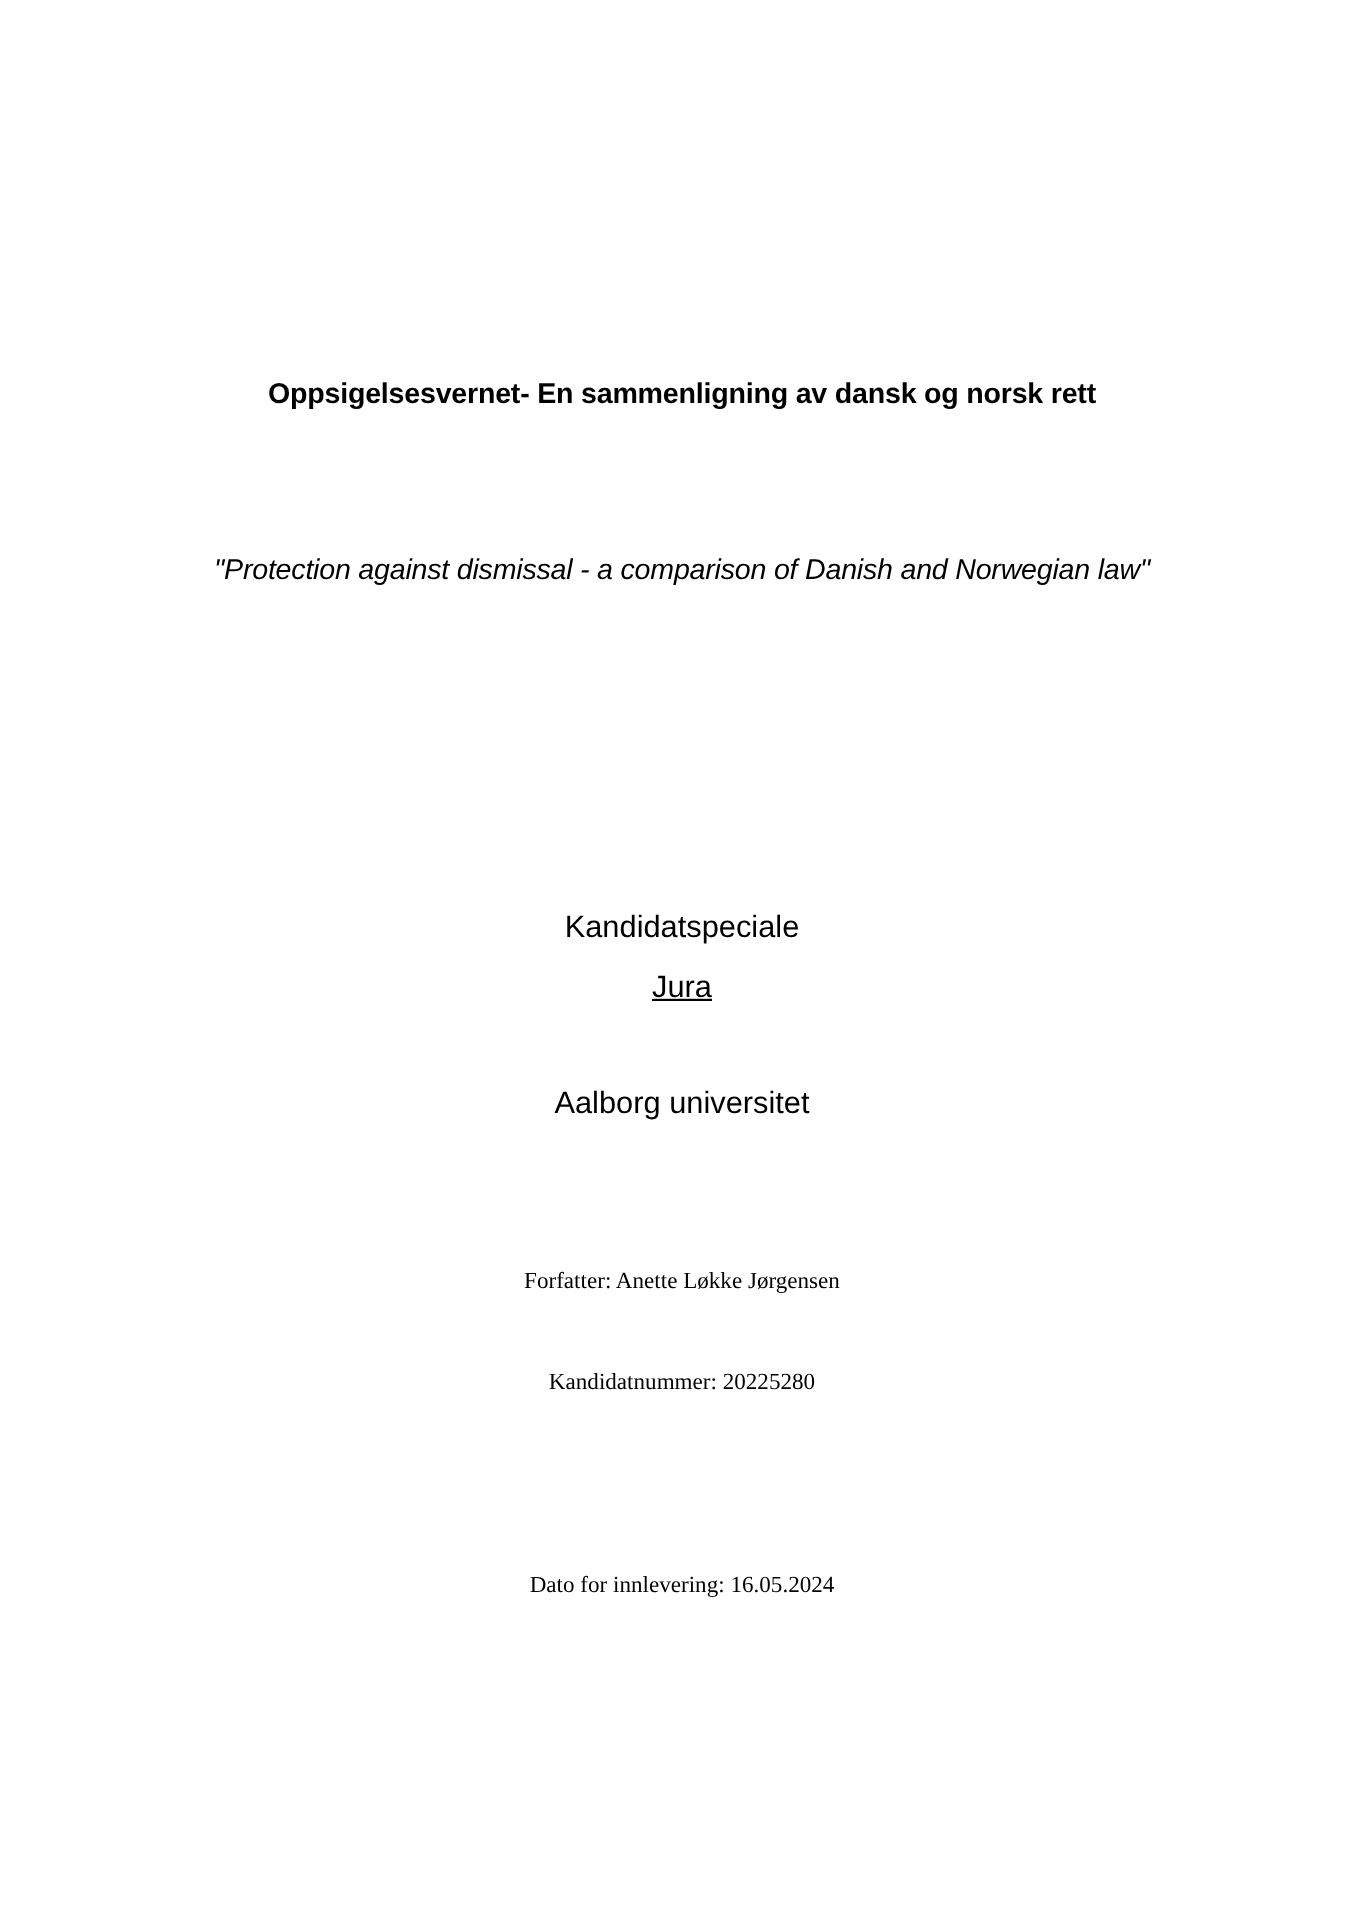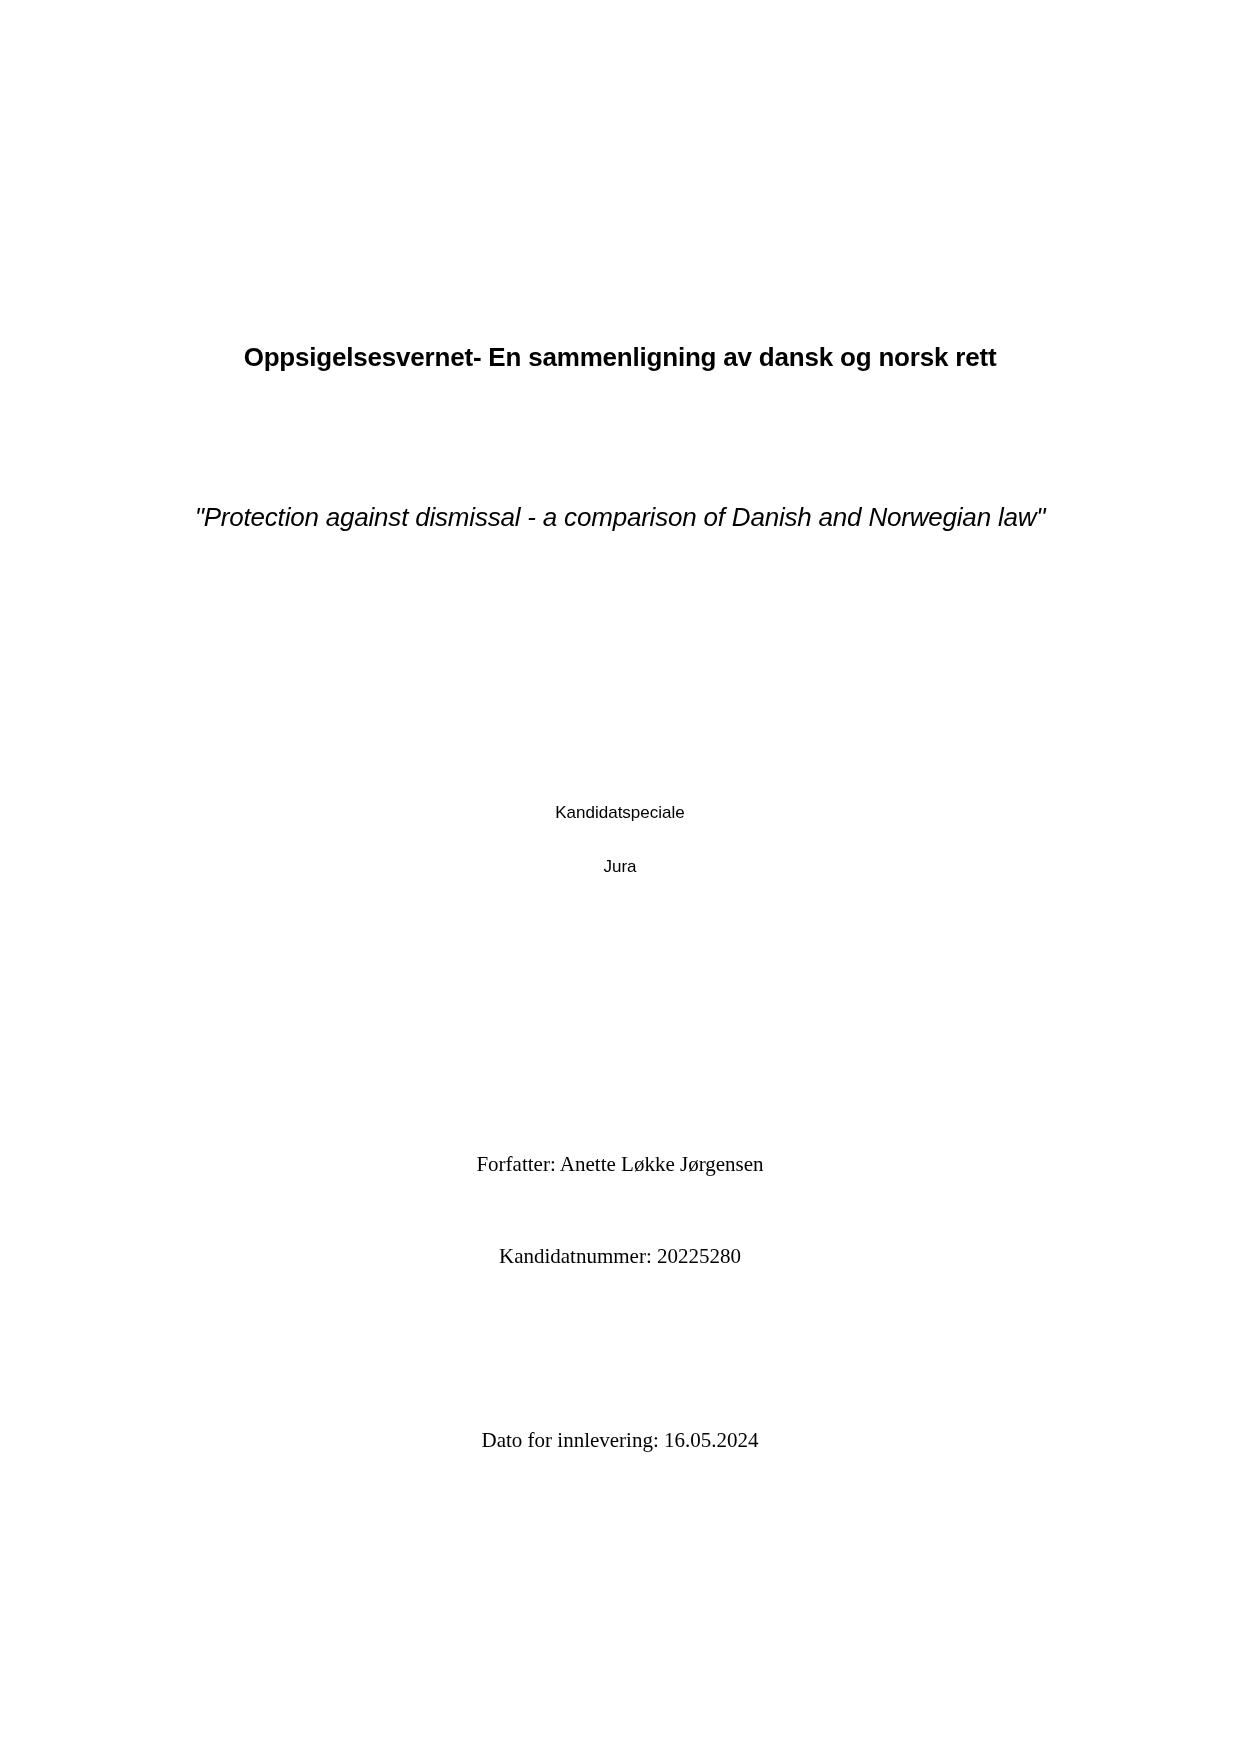--- a/index.html
+++ b/index.html
@@ -36,40 +36,42 @@
       font-weight: bold;
       letter-spacing: -0.2px;
     }
     .subtitle {
       top: 504px;
       font-size: 26px;
       font-style: italic;
       letter-spacing: -0.2px;
     }
     .large {
-      font-size: 17px;
+      font-size: 28px;
+      margin-top: 25px;
     }
     .degree { top: 804px; }
-    .field  { top: 858px; }
+    .field  { top: 858px; text-decoration: underline; }
     .university { top: 964px; }
     .meta {
       font-size: 21px;
       font-family: Liberation Serif, serif;
     }
     .author  { top: 1154px; }
     .candidate { top: 1246px; }
     .supervisor { top: 1338px; }
     .date { top: 1430px; }
   </style>
 </head>
 <body>
 
 <div class="page">
   <div class="line title">Oppsigelsesvernet- En sammenligning av dansk og norsk rett</div>
   <div class="line subtitle">"Protection against dismissal - a comparison of Danish and Norwegian law"</div>
 
   <div class="line large degree">Kandidatspeciale</div>
   <div class="line large field">Jura</div>
+  <div class="line large university">Aalborg universitet</div>
 
   <div class="line meta author">Forfatter: Anette Løkke Jørgensen</div>
   <div class="line meta candidate">Kandidatnummer: 20225280</div>
   <div class="line meta date">Dato for innlevering: 16.05.2024</div>
 </div>
 
 </body></html>

